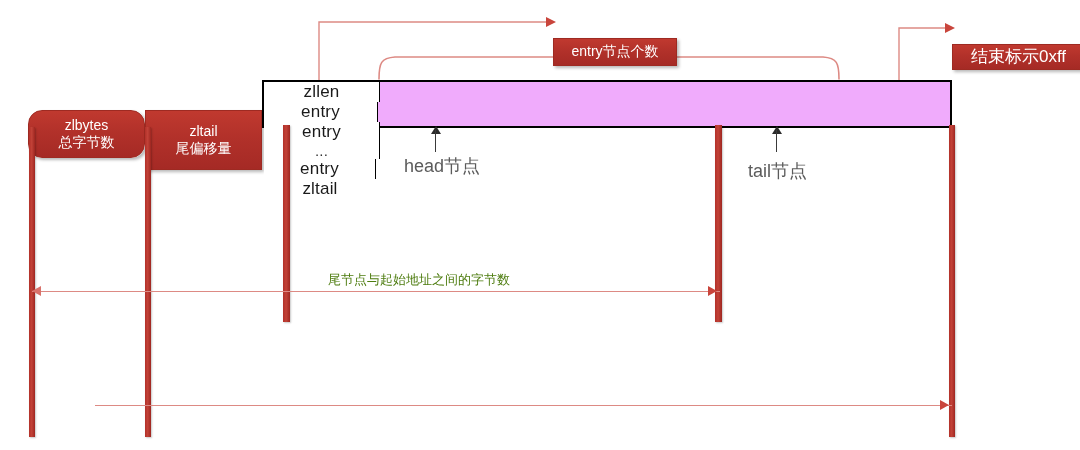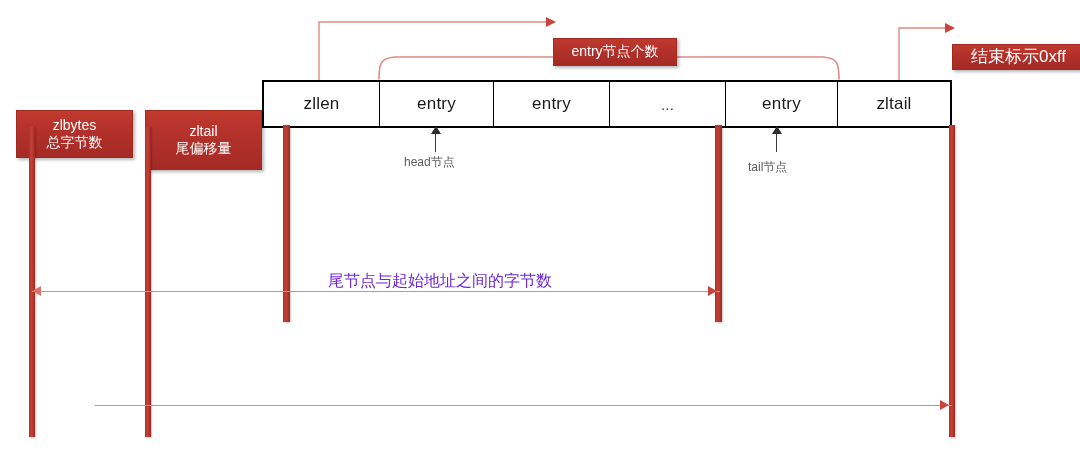--- a/index.html
+++ b/index.html
@@ -22,20 +22,21 @@
   .struct-table {
     position: absolute;
     left: 262px;
     top: 80px;
     width: 690px;
     height: 48px;
     border: 2px solid #000000;
     box-sizing: border-box;
     display: flex;
     background: #f0abfc;
+    flex-direction: column;
   }
   .cell {
     border-right: 1px solid #000000;
     box-sizing: border-box;
     display: flex;
     align-items: center;
     justify-content: center;
     font-size: 17px;
     color: #1a1a1a;
     letter-spacing: .2px;
@@ -57,21 +58,21 @@
     box-sizing: border-box;
     box-shadow: 2px 2px 3px rgba(0,0,0,.28);
     line-height: 1.25;
     margin-top: 30px;
   }
   .redbox .l1, .redbox .l2 {
     display: block;
     white-space: nowrap;
   }
 
-  #box-zlbytes { left: 16px;  top: 80px; width: 117px; height: 48px; font-size: 14px; }
+  #box-zlbytes { left: 28px;  top: 80px; width: 117px; height: 48px; font-size: 14px; border-radius: 14px; }
   #box-zltail  { left: 145px; top: 80px; width: 117px; height: 60px; font-size: 14px; }
 
   #box-entrycount {
     left: 553px; top: 8px; width: 124px; height: 28px;
     font-size: 14px; flex-direction: row;
   }
   #box-endflag {
     left: 952px; top: 14px; width: 133px; height: 26px;
     font-size: 17px; flex-direction: row;
   }
@@ -110,22 +111,22 @@
     border-top: 5px solid transparent;
     border-bottom: 5px solid transparent;
     border-left: 9px solid #c9453c;
   }
   #ah-mid-left    { left: 32px;  top: 286px; }
   #ah-mid-right   { left: 708px; top: 286px; }
   #ah-bottom-right{ left: 940px; top: 400px; }
 
   .mlabel {
     position: absolute;
-    font-size: 16px;
-    color: #6d28d9;
+    font-size: 13px;
+    color: #4d7c0f;
     white-space: nowrap;
   }
   #label-midmeasure { left: 328px; top: 271px; }
 
   
   .nodeptr {
     position: absolute;
     width: 0;
     border-left: 1.5px solid #3a3a3a;
   }
@@ -136,21 +137,21 @@
     width: 0; height: 0;
     border-left: 5px solid transparent;
     border-right: 5px solid transparent;
     border-bottom: 8px solid #2b2b2b;
   }
   #ptrhead-head { left: 431px; top: 126px; }
   #ptrtail-head { left: 772px; top: 126px; }
 
   .nodelabel {
     position: absolute;
-    font-size: 12px;
+    font-size: 18px;
     color: #5b5b5b;
     white-space: nowrap;
   }
   #label-head { left: 404px; top: 154px; }
   #label-tail { left: 748px; top: 159px; }
 
   
   #overlay {
     position: absolute;
     left: 0; top: 0;

